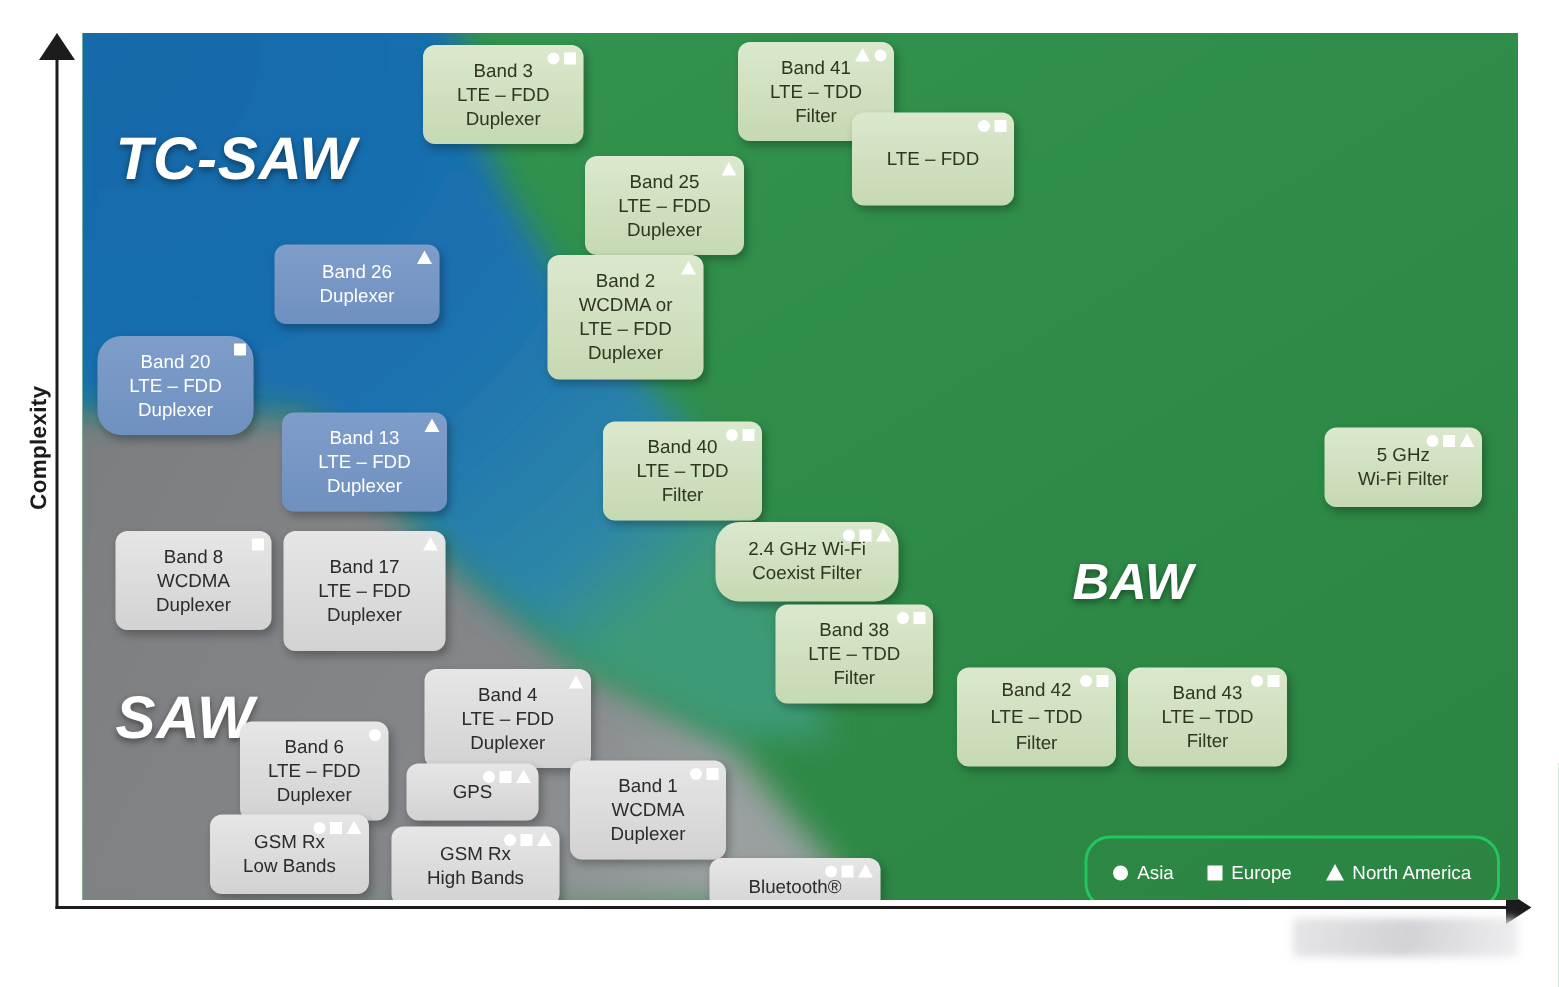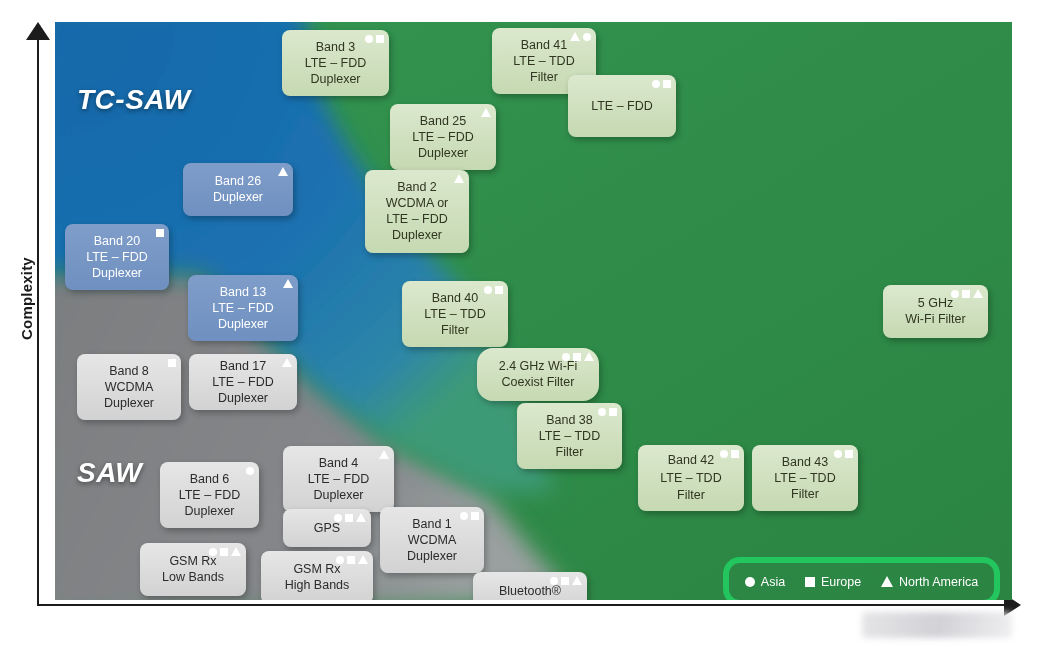--- a/index.html
+++ b/index.html
@@ -94,21 +94,21 @@
     left: 0;
     top: 0;
     width: 100%;
     height: 100%;
     display: block;
   }
 
   
   .region-label {
     position: absolute;
-    font-size: 28px;
+    font-size: 40px;
     font-style: italic;
     font-weight: bold;
     color: #ffffff;
     letter-spacing: .5px;
     text-shadow: 0 2px 5px rgba(0,0,0,.45);
     white-space: nowrap;
   }
   #region-label-tcsaw { left: 22px;  top: 62px; }
   #region-label-saw   { left: 22px;  top: 435px; }
   #region-label-baw   { left: 660px; top: 347px; font-size: 34px; }
@@ -171,21 +171,21 @@
     border-bottom: 9px solid #ffffff;
   }
 
   
   #legend {
     position: absolute;
     left: 668px;
     top: 535px;
     width: 277px;
     height: 49px;
-    border: 6px solid #22c55e;
+    border: 2px solid #22c55e;
     border-radius: 17px;
     display: flex;
     align-items: center;
     justify-content: space-around;
     padding: 16px 6px;
     box-sizing: border-box;
   }
   .legend-item {
     display: flex;
     align-items: center;
@@ -252,20 +252,21 @@
       </g>
 
       <g filter="url(#softEdge)">
         <path d="M -20,-20 L 250,-20 C 250,90 320,170 400,260 C 450,320 470,400 500,470
                  L 430,470 L 330,420 L 255,360 L 150,252 L -20,250 Z" fill="url(#blueFade)"></path>
       </g>
     </svg>
 
     <div class="region-label" id="region-label-tcsaw">TC-SAW</div>
     <div class="region-label" id="region-label-saw">SAW</div>
+    <div class="region-label" id="region-label-baw">BAW</div>
 
     <div id="node-layer">
         <div class="node green centered" style="left: 227px; top: 8px; width: 107px; height: 66px;">
           <span class="line">Band 3</span>
           <span class="line">LTE – FDD</span>
           <span class="line">Duplexer</span>
           <div class="markers">
             <span class="mk circle"></span>
             <span class="mk square"></span>
           </div>
@@ -305,21 +306,21 @@
         </div>
         <div class="node green centered" style="left: 310px; top: 148px; width: 104px; height: 83px;">
           <span class="line">Band 2</span>
           <span class="line">WCDMA or</span>
           <span class="line">LTE – FDD</span>
           <span class="line">Duplexer</span>
           <div class="markers">
             <span class="mk triangle"></span>
           </div>
         </div>
-        <div class="node blue centered" style="left: 10px; top: 202px; width: 104px; height: 66px;">
+        <div class="node blue centered" style="left: 10px; top: 202px; width: 104px; height: 66px; border-radius: 16px;">
           <span class="line">Band 20</span>
           <span class="line">LTE – FDD</span>
           <span class="line">Duplexer</span>
           <div class="markers">
             <span class="mk square"></span>
           </div>
         </div>
         <div class="node blue centered" style="left: 133px; top: 253px; width: 110px; height: 66px;">
           <span class="line">Band 13</span>
           <span class="line">LTE – FDD</span>
@@ -347,21 +348,21 @@
           </div>
         </div>
         <div class="node gray centered" style="left: 22px; top: 332px; width: 104px; height: 66px;">
           <span class="line">Band 8</span>
           <span class="line">WCDMA</span>
           <span class="line">Duplexer</span>
           <div class="markers">
             <span class="mk square"></span>
           </div>
         </div>
-        <div class="node gray centered" style="left: 134px; top: 332px; width: 108px; height: 56px;">
+        <div class="node gray centered" style="left: 134px; top: 332px; width: 108px; height: 80px;">
           <span class="line">Band 17</span>
           <span class="line">LTE – FDD</span>
           <span class="line">Duplexer</span>
           <div class="markers">
             <span class="mk triangle"></span>
           </div>
         </div>
         <div class="node green centered" style="left: 422px; top: 326px; width: 122px; height: 53px; border-radius: 16px;">
           <span class="line">2.4 GHz Wi-Fi</span>
           <span class="line">Coexist Filter</span>
@@ -381,21 +382,21 @@
           </div>
         </div>
         <div class="node gray centered" style="left: 228px; top: 424px; width: 111px; height: 66px;">
           <span class="line">Band 4</span>
           <span class="line">LTE – FDD</span>
           <span class="line">Duplexer</span>
           <div class="markers">
             <span class="mk triangle"></span>
           </div>
         </div>
-        <div class="node gray centered" style="left: 105px; top: 440px; width: 99px; height: 66px;">
+        <div class="node gray centered" style="left: 105px; top: 459px; width: 99px; height: 66px;">
           <span class="line">Band 6</span>
           <span class="line">LTE – FDD</span>
           <span class="line">Duplexer</span>
           <div class="markers">
             <span class="mk circle"></span>
           </div>
         </div>
         <div class="node green centered" style="left: 583px; top: 423px; width: 106px; height: 66px; justify-content: space-between;">
           <span class="line">Band 42</span>
           <span class="line">LTE – TDD</span>
@@ -407,21 +408,21 @@
         </div>
         <div class="node green centered" style="left: 697px; top: 423px; width: 106px; height: 66px;">
           <span class="line">Band 43</span>
           <span class="line">LTE – TDD</span>
           <span class="line">Filter</span>
           <div class="markers">
             <span class="mk circle"></span>
             <span class="mk square"></span>
           </div>
         </div>
-        <div class="node gray centered" style="left: 228px; top: 487px; width: 88px; height: 38px;">
+        <div class="node gray centered" style="left: 216px; top: 487px; width: 88px; height: 38px;">
           <span class="line">GPS</span>
           <div class="markers">
             <span class="mk circle"></span>
             <span class="mk square"></span>
             <span class="mk triangle"></span>
           </div>
         </div>
         <div class="node gray centered" style="left: 325px; top: 485px; width: 104px; height: 66px;">
           <span class="line">Band 1</span>
           <span class="line">WCDMA</span>

